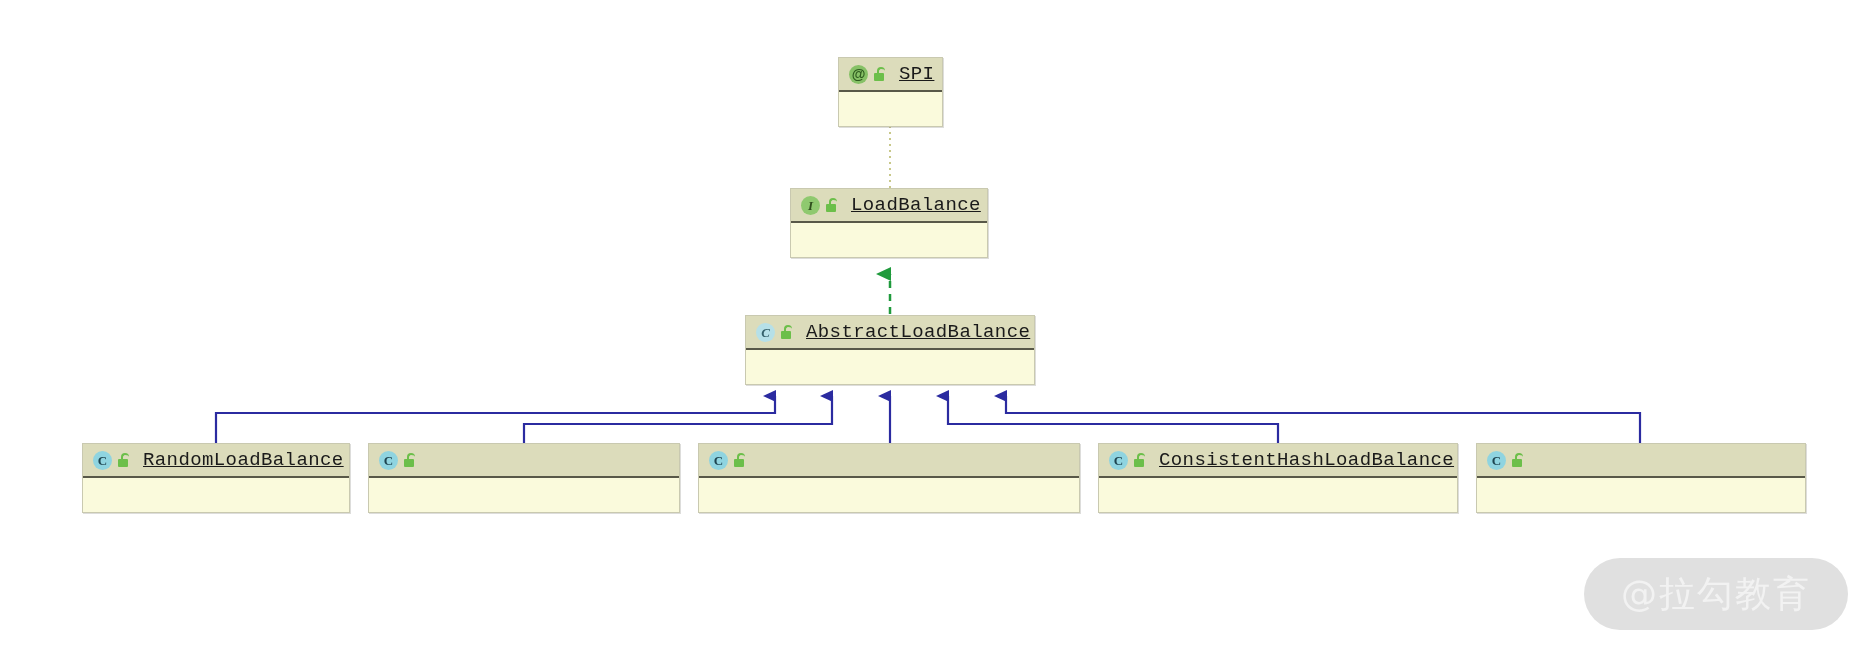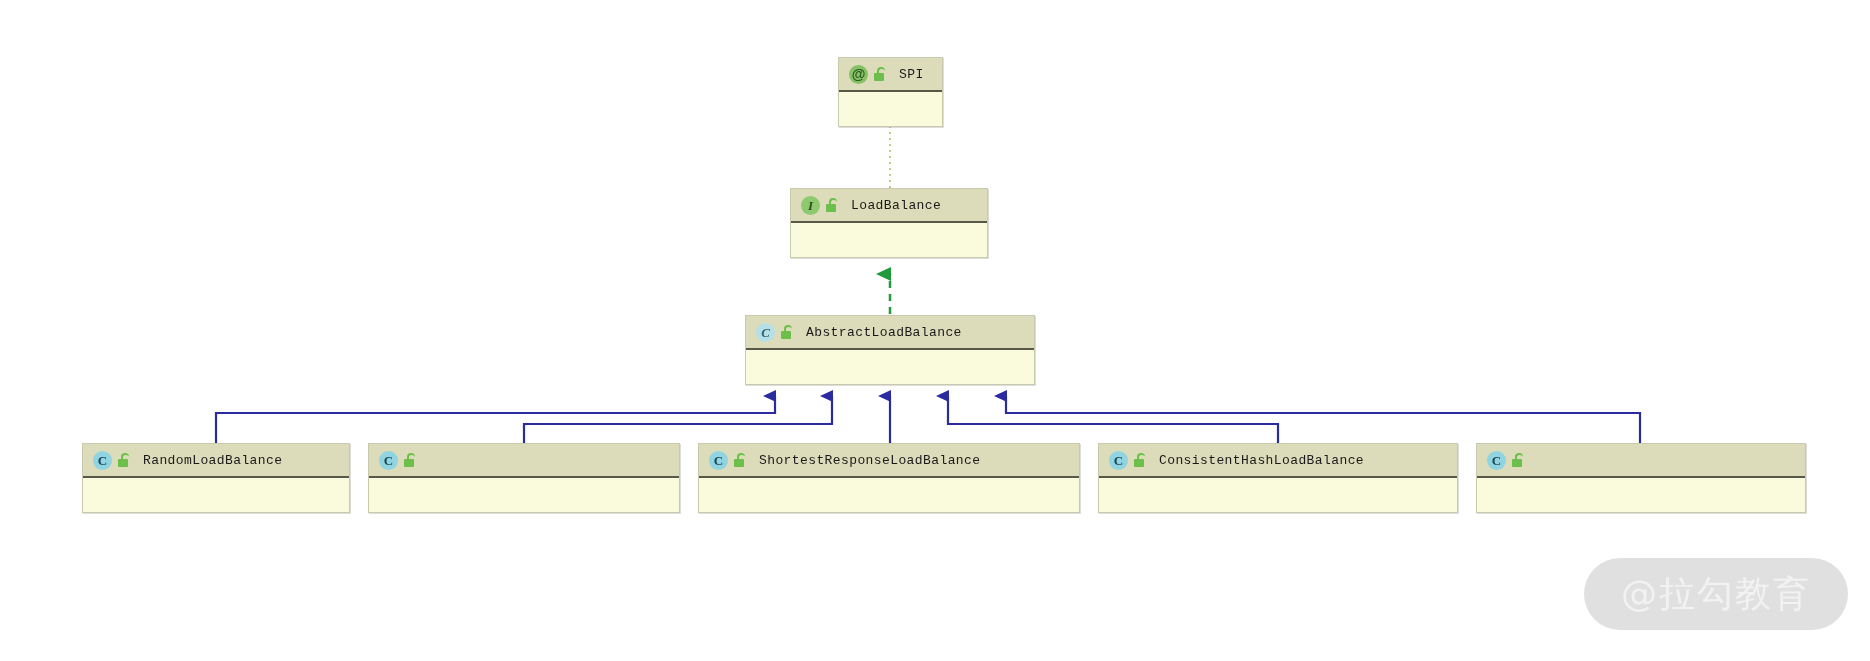--- a/index.html
+++ b/index.html
@@ -44,24 +44,25 @@
     white-space: nowrap;
     overflow: hidden;
   }
   .uml-body {
     box-sizing: border-box;
     background: #fafadc;
     height: 34px;
   }
   .uml-title {
     font-family: "Liberation Mono", "DejaVu Sans Mono", monospace;
-    font-size: 13px;
+    font-size: 19px;
     color: #1a1a1a;
     letter-spacing: 0.4px;
     margin-left: 12px;
+    text-decoration: underline;
   }
 
   
   .stereo-icon {
     flex: 0 0 auto;
     width: 19px;
     height: 19px;
     border-radius: 50%;
     display: inline-flex;
     align-items: center;
@@ -240,21 +241,20 @@
     <div class="uml-body"></div>
   </div>
 
   <div class="uml-node" style="left:698px; top:443px; width:382px;">
     <div class="uml-header">
       <span class="stereo-icon stereo-class">C</span>
       <span class="lock-icon">
         <span class="shackle"></span>
           <span class="body"></span>
       </span>
-      <span class="uml-title">ShortestResponseLoadBalance</span>
     </div>
     <div class="uml-body"></div>
   </div>
 
   <div class="uml-node" style="left:1098px; top:443px; width:360px;">
     <div class="uml-header">
       <span class="stereo-icon stereo-class">C</span>
       <span class="lock-icon">
         <span class="shackle"></span>
           <span class="body"></span>

